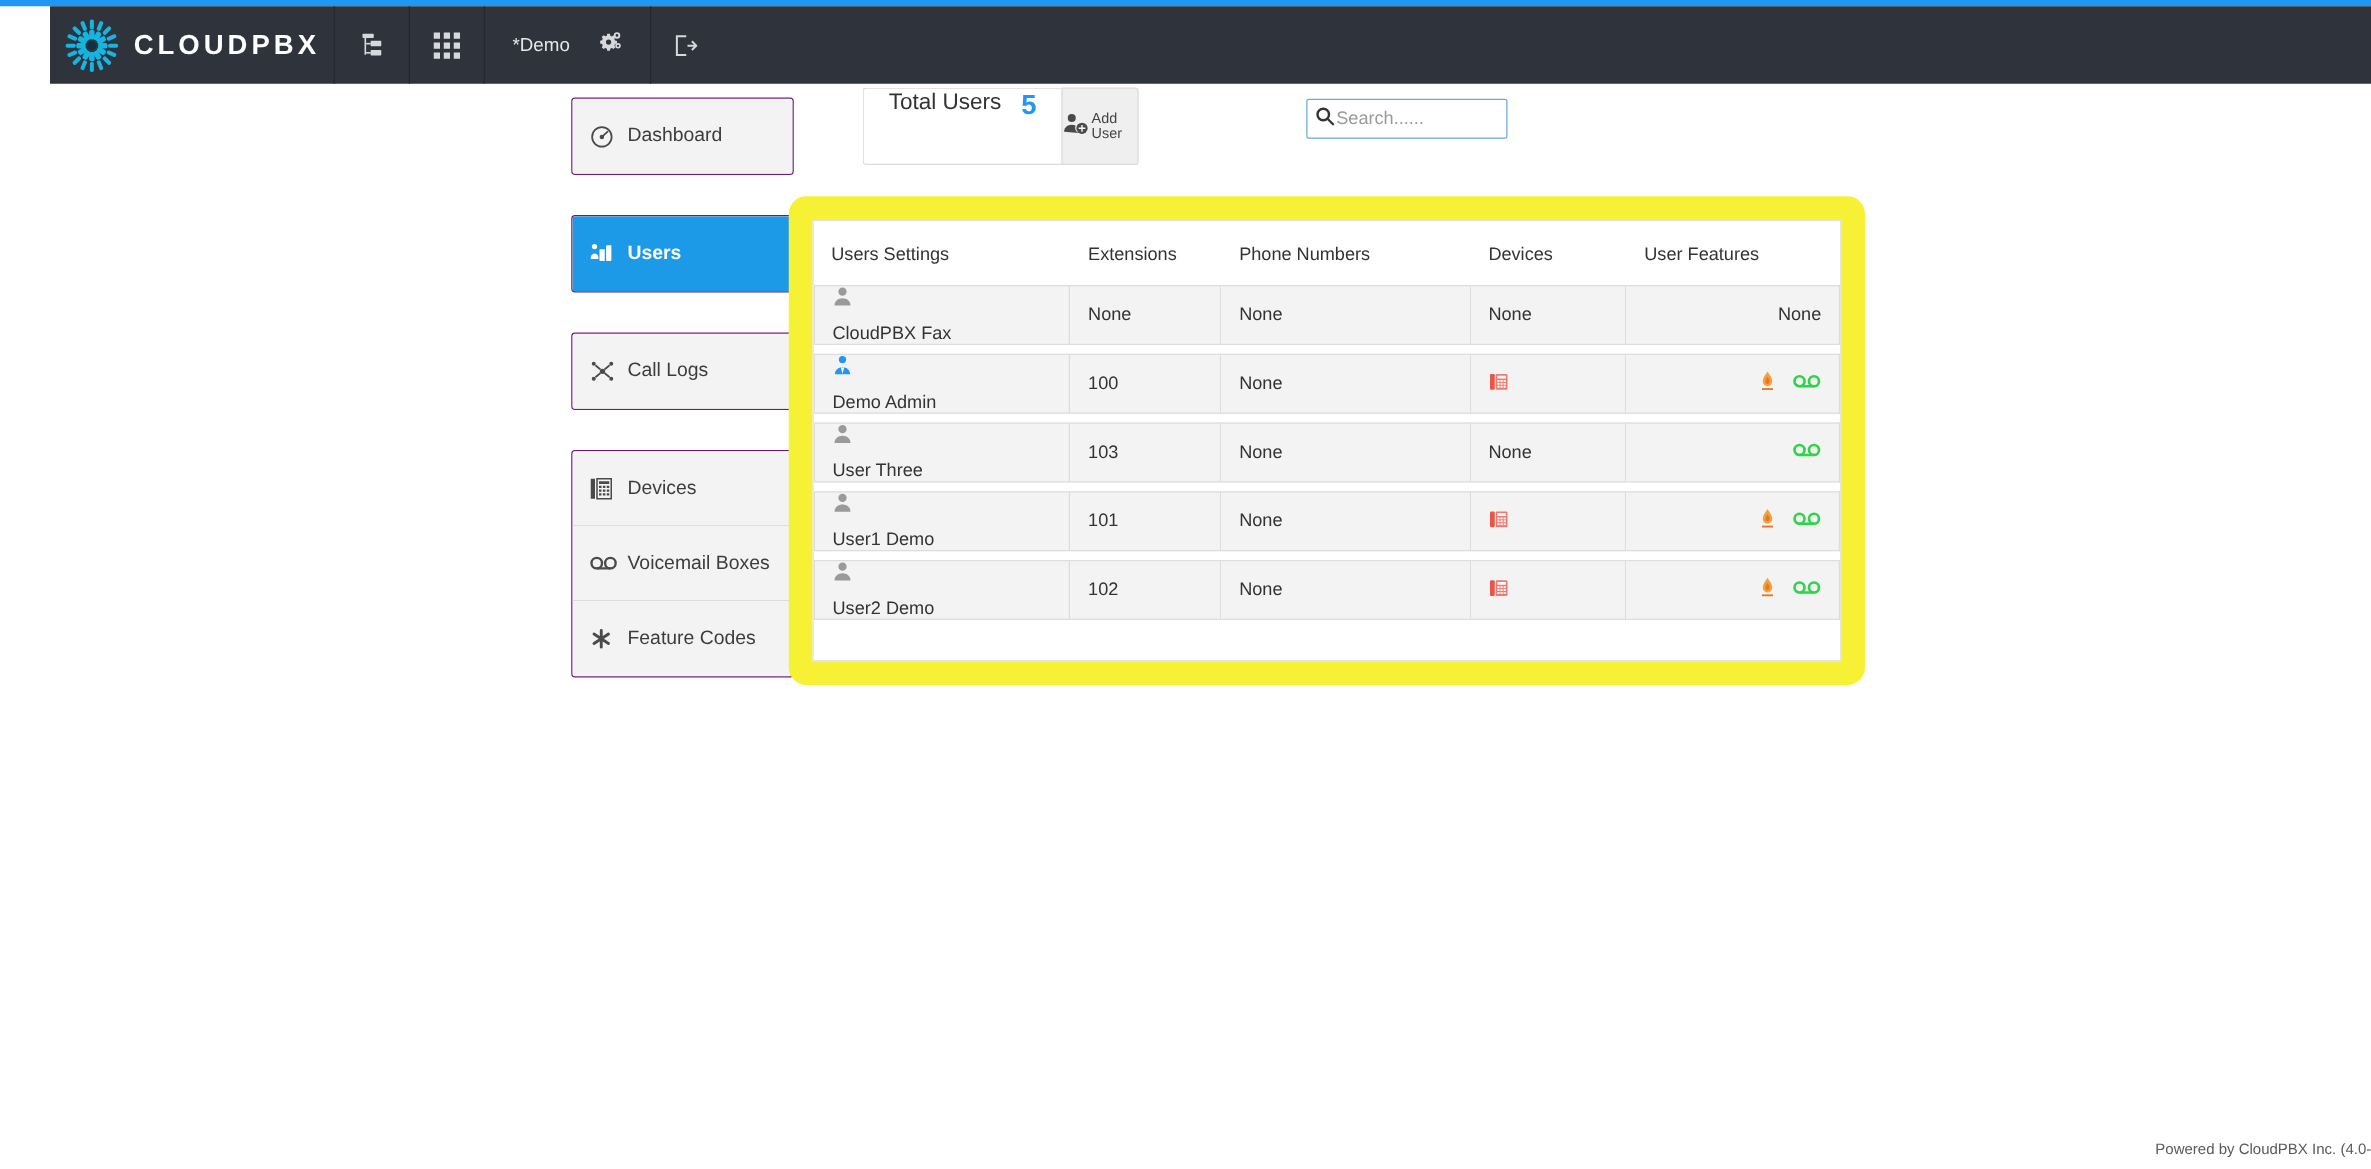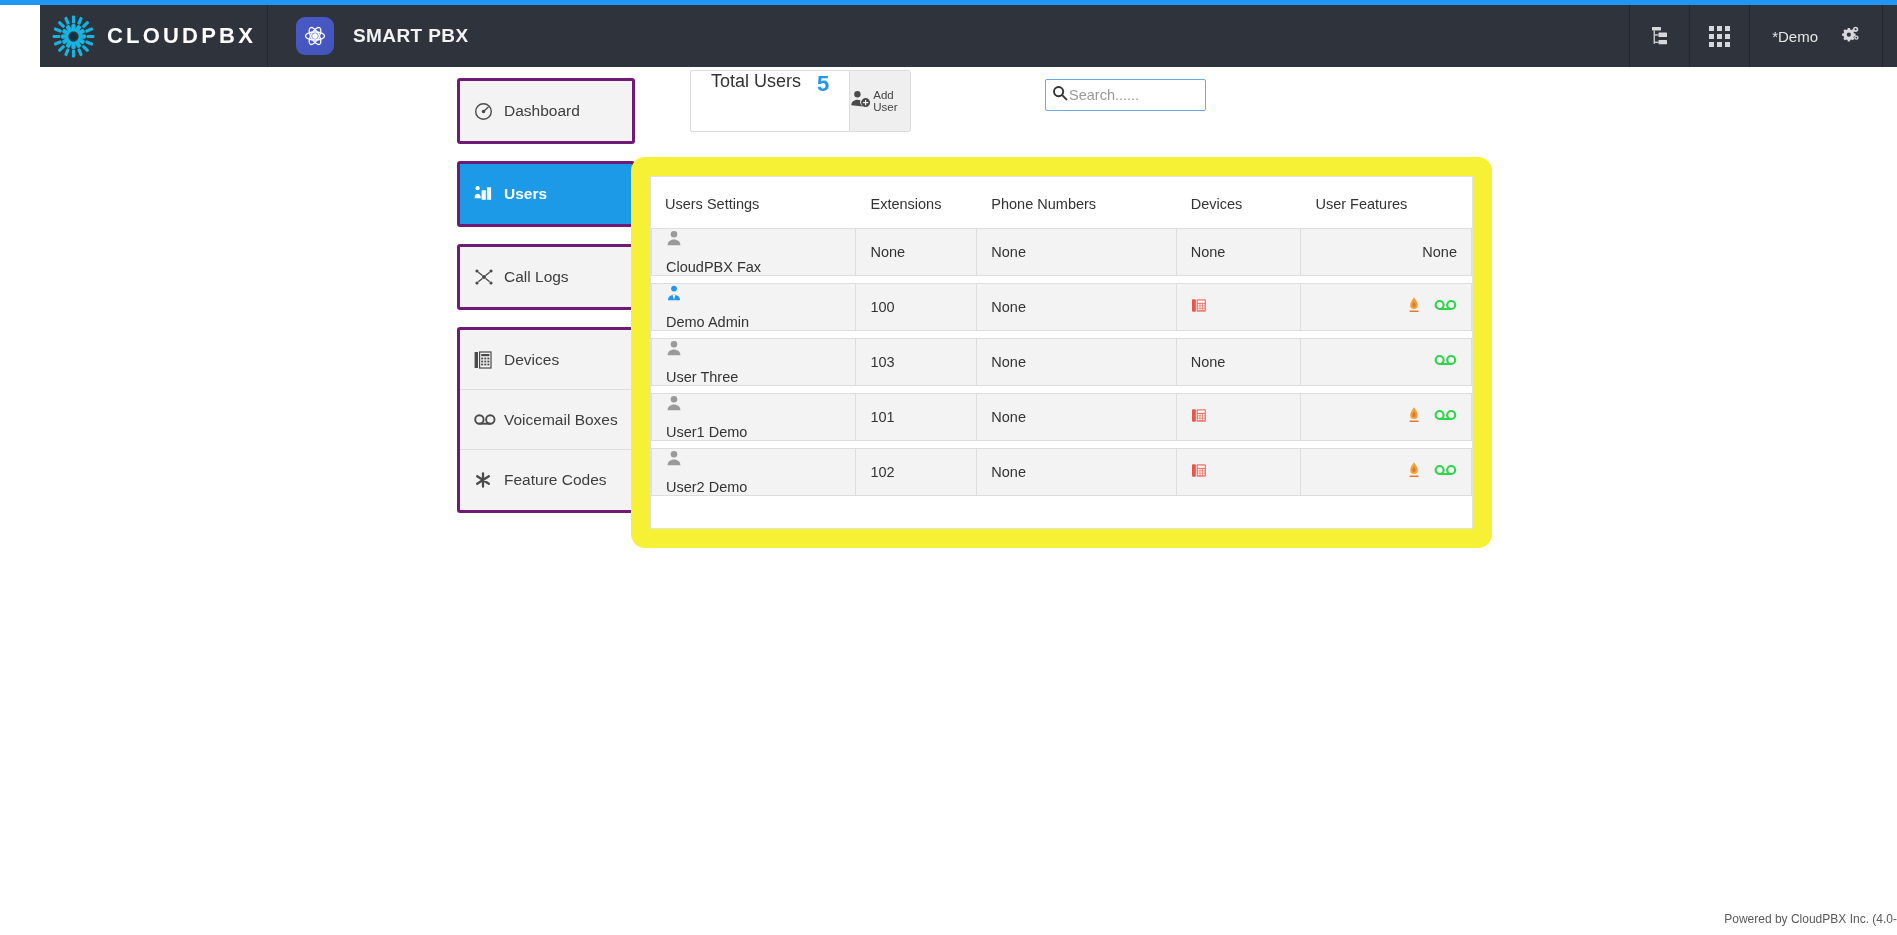--- a/index.html
+++ b/index.html
@@ -63,22 +63,22 @@
     color: #d6d8db; cursor: pointer;
   }
   .dotgrid { display: grid; grid-template-columns: repeat(3, 5px); gap: 3px; }
   .dotgrid i { width: 5px; height: 5px; background: #d6d8db; display: block; }
 
   
   .sidebar {
     position: absolute; left: 457px; top: 78px; width: 178px;
   }
   .nav-group {
-    background: #fff; border: 3px solid #701a75; border-radius: 3px;
-    margin-bottom: 17px; overflow: hidden;
+    background: #fff; border: 1px solid #701a75; border-radius: 3px;
+    margin-bottom: 32px; overflow: hidden;
   }
   .nav-item {
     height: 60px; display: flex; align-items: center; padding-left: 14px;
     background: #f3f3f3; border-bottom: 1px solid #dddddd;
     color: #3d3d3d; font-size: 15.5px; cursor: pointer;
   }
   .nav-item:last-child { border-bottom: none; }
   .nav-item .nav-ico {
     width: 30px; display: flex; align-items: center; justify-content: flex-start;
     color: #4a4a4a; flex: none;
@@ -254,32 +254,20 @@
           <g transform="rotate(330)">
               <rect x="-2.2" y="-12.5" width="4.4" height="7.5" rx="1.6"></rect>
             </g>
           <circle r="3.2" fill="#0f3242"></circle>
         </g>
       </svg>
     </span>
     <span class="brand-word">CLOUDPBX</span>
   </div>
 
-  <div class="app-cell">
-    <span class="app-icon">
-      <svg width="24" height="24" viewBox="0 0 24 24" fill="none" stroke="#ffffff" stroke-width="1.3">
-        <circle cx="12" cy="12" r="2.2" fill="#ffffff" stroke="none"></circle>
-        <circle cx="12" cy="12" r="2.2"></circle>
-        <ellipse cx="12" cy="12" rx="9.5" ry="4"></ellipse>
-        <ellipse cx="12" cy="12" rx="9.5" ry="4" transform="rotate(60 12 12)"></ellipse>
-        <ellipse cx="12" cy="12" rx="9.5" ry="4" transform="rotate(120 12 12)"></ellipse>
-      </svg>
-    </span>
-    <span class="app-title">SMART PBX</span>
-  </div>
 
   <div class="hdr-btn">
     <svg width="22" height="22" viewBox="0 0 22 22" fill="#d6d8db">
       <rect x="3" y="2" width="9" height="3.4" rx="0.6"></rect>
       <rect x="4.6" y="5.4" width="1.3" height="13.4"></rect>
       <rect x="5.9" y="9.3" width="3.6" height="1.3"></rect>
       <rect x="5.9" y="16.6" width="3.6" height="1.3"></rect>
       <rect x="9.5" y="7.6" width="8.5" height="4.4" rx="0.6"></rect>
       <rect x="9.5" y="14.9" width="8.5" height="4.4" rx="0.6"></rect>
     </svg>

